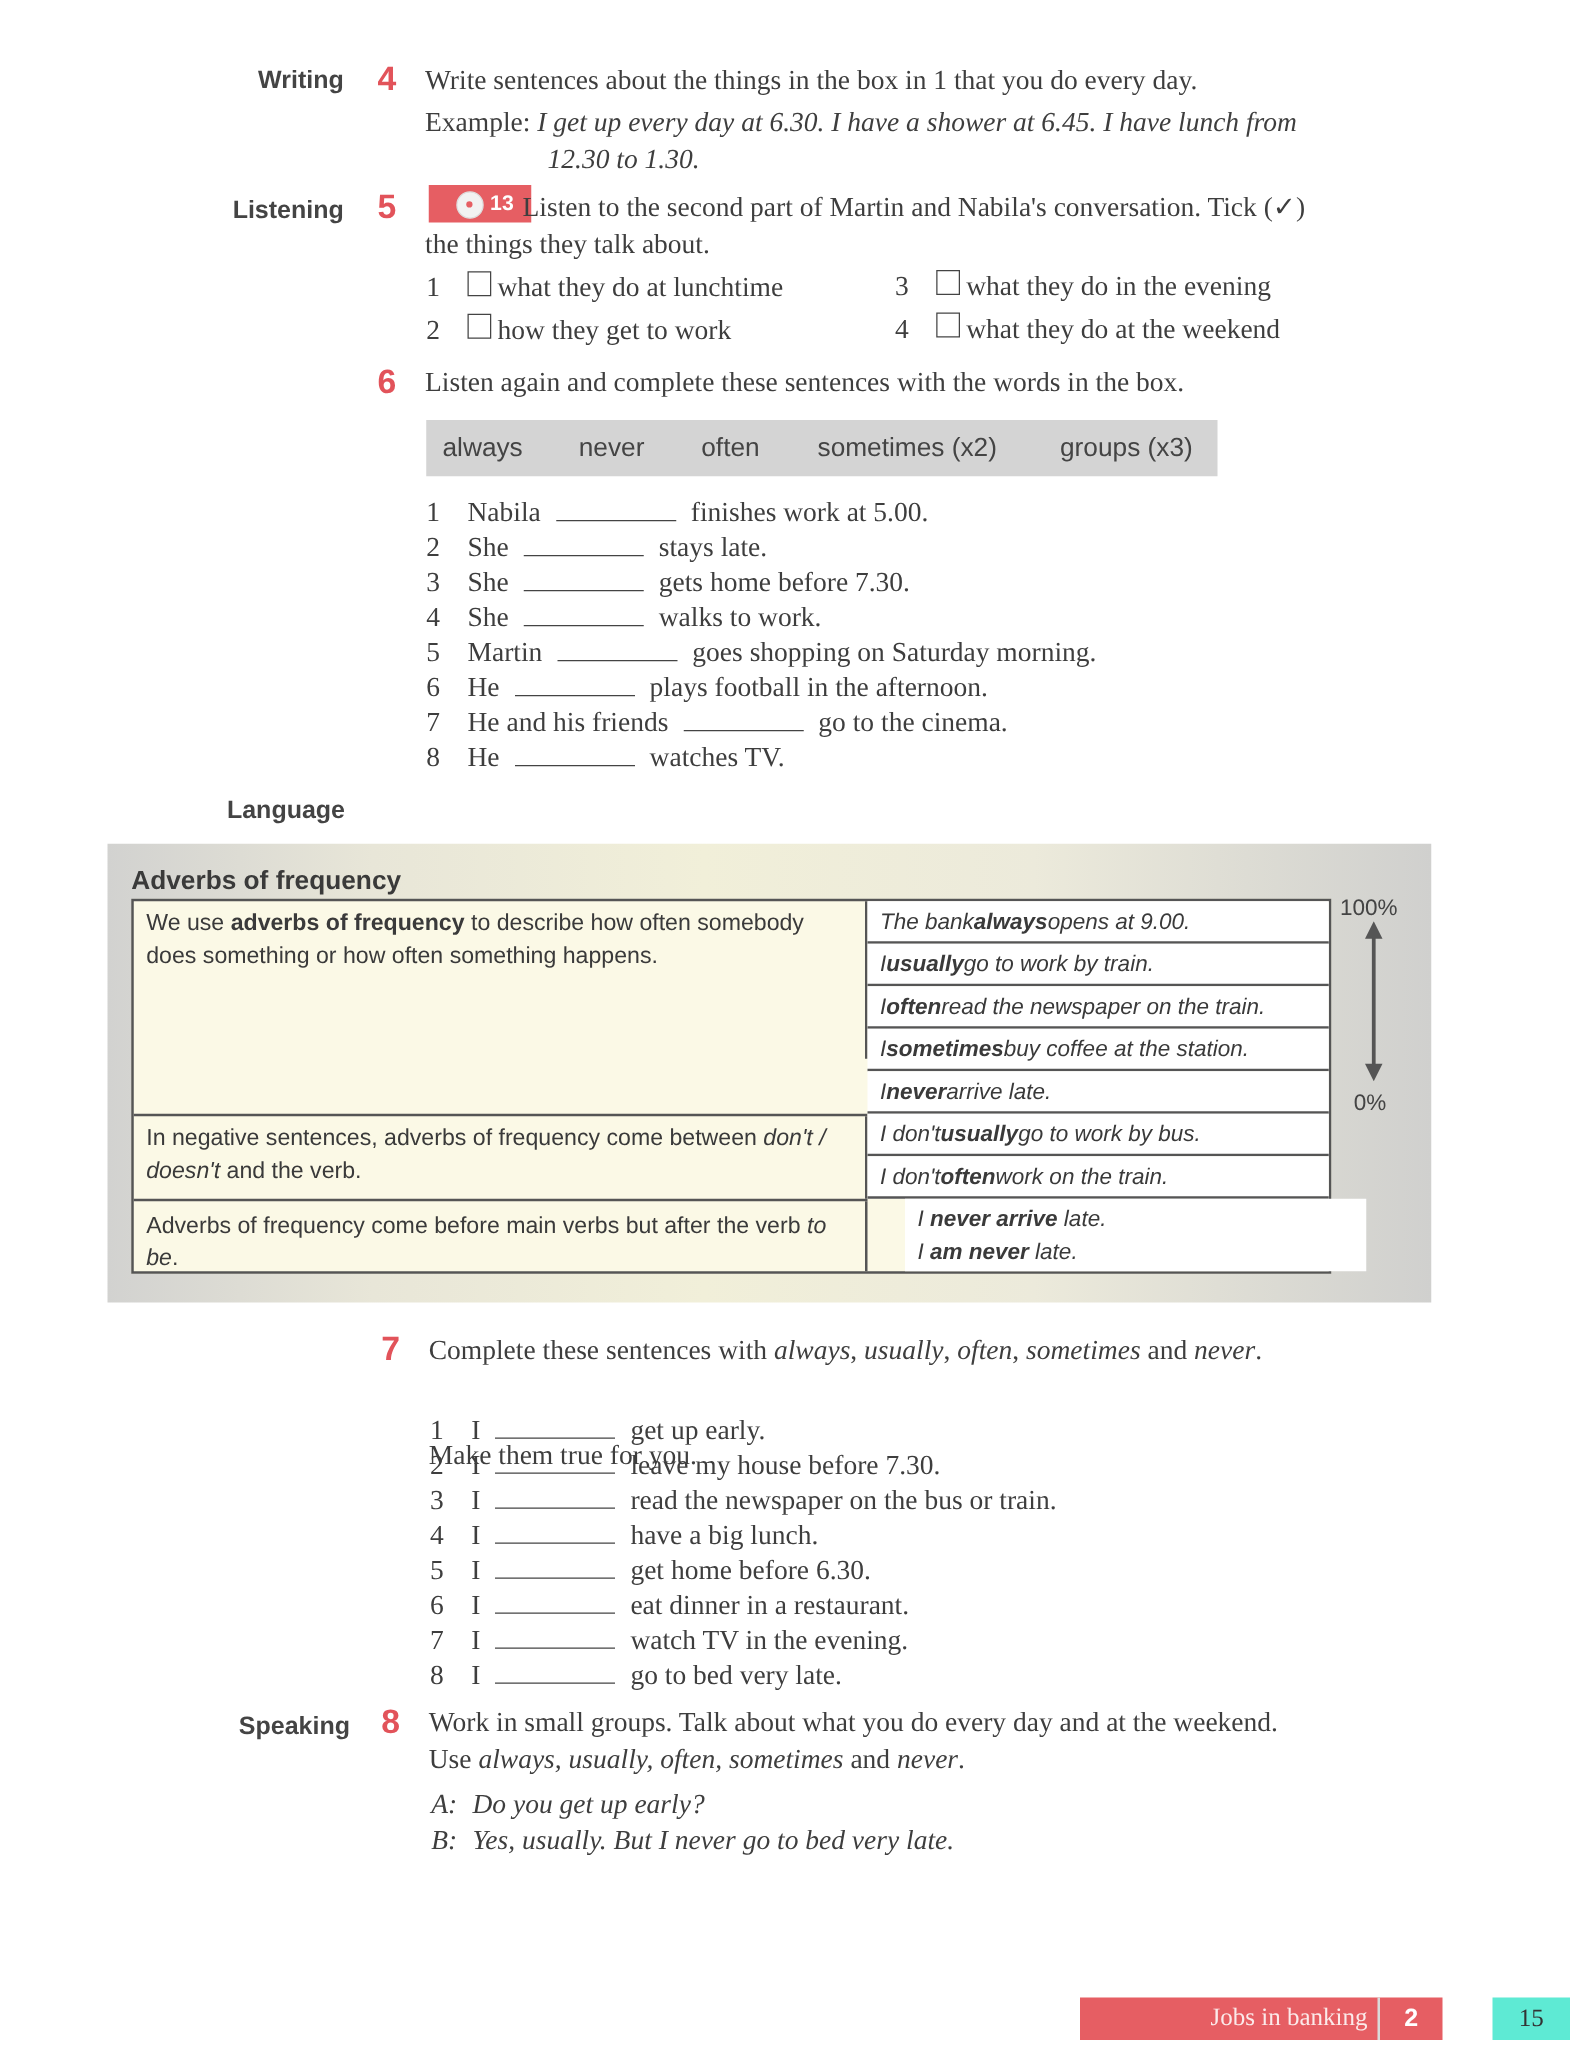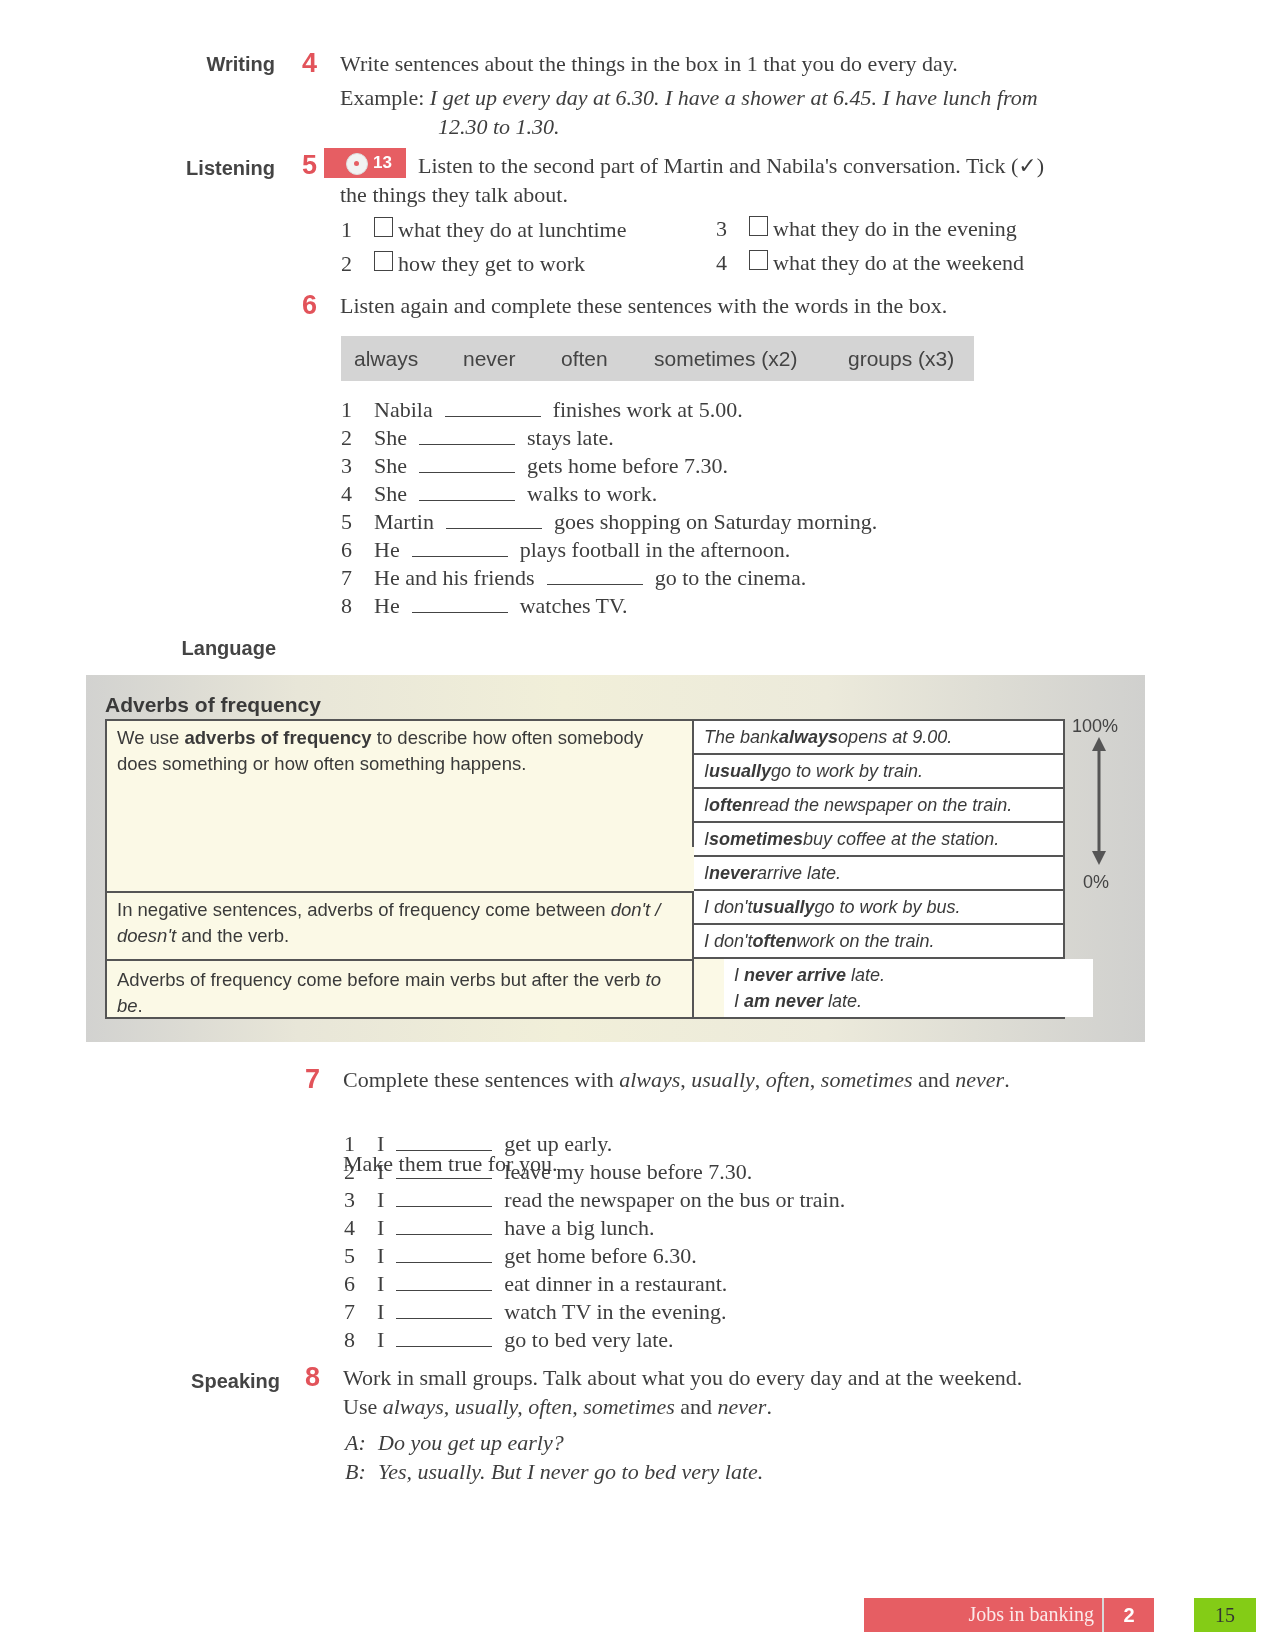--- a/index.html
+++ b/index.html
@@ -7,40 +7,40 @@
          font-family:"DejaVu Serif", serif; color:#3a3a3a; }
   .abs { position:absolute; }
   .side { font-family:"Liberation Sans", sans-serif; font-weight:bold; font-size:20px; color:#444; text-align:right; width:100px; }
   .num { font-family:"Liberation Sans", sans-serif; font-weight:bold; font-size:27px; color:#e2535a; }
   .txt { font-family:"Liberation Serif", serif; font-size:22px; color:#3e3e3e; line-height:28px; white-space:nowrap; }
   .it { font-style:italic; }
   .cb { display:inline-block; width:17px; height:18px; border:1.5px solid #444; vertical-align:-3px; margin-right:5px; background:#fff; }
   .blank { display:inline-block; border-bottom:1.5px solid #444; height:1px; vertical-align:3px; margin:0 12px 0 12px; }
   .row { position:absolute; display:flex; align-items:baseline; }
   .row .n { width:33px; }
-  .cd { position:absolute; left:324px; top:148px; width:82px; height:30px; background:#e65e63; color:#fff;
+  .cd { position:absolute; left:343px; top:148px; width:82px; height:30px; background:#e65e63; color:#fff;
         font-family:"Liberation Sans", sans-serif; font-weight:bold; font-size:17px; display:flex; align-items:center; justify-content:flex-end; padding-right:14px; box-sizing:border-box; }
   .cd .disc { position:absolute; left:22px; top:5px; width:20px; height:20px; border-radius:50%; background:#f2f2f2; border:1px solid #ddd; }
   .cd .disc::after { content:""; position:absolute; left:7px; top:7px; width:5px; height:5px; border-radius:50%; background:#e65e63; }
   .wordbox { position:absolute; left:341px; top:336px; width:633px; height:45px; background:#d4d4d4;
              font-family:"Liberation Sans", sans-serif; font-size:21px; color:#444; display:flex; align-items:center; }
   .wordbox span { position:absolute; }
   .grammar { position:absolute; left:86px; top:675px; width:1059px; height:367px;
              background:linear-gradient(90deg,#d2d2d0 0%,#e8e6d8 20%,#f1efd9 45%,#eceadb 70%,#d0d0ce 100%); }
   .g-title { position:absolute; left:19px; top:18px; font-family:"Liberation Sans", sans-serif; font-weight:bold; font-size:21px; color:#3a3a3a; }
   .g-table { position:absolute; left:19px; top:44px; width:960px; height:300px; border:2px solid #555; box-sizing:border-box; background:#fbf9e6; }
   .g-left { position:absolute; left:0; font-family:"Liberation Sans", sans-serif; font-size:18.5px; color:#3a3a3a; line-height:26px; padding:4px 10px; box-sizing:border-box; width:587px; border-right:2px solid #555; }
   .g-right { position:absolute; left:587px; width:369px; background:#fff; border-bottom:2px solid #555;
              font-family:"Liberation Sans", sans-serif; font-style:italic; font-size:18px; color:#3a3a3a; padding:0 10px; box-sizing:border-box; display:flex; align-items:center; }
   .hline { position:absolute; left:0; width:587px; border-top:2px solid #555; }
   .scale { position:absolute; left:1070px; font-family:"Liberation Sans", sans-serif; font-size:18px; color:#444; }
   .footer-bar { position:absolute; left:864px; top:1598px; width:290px; height:34px; background:#e65e63; }
   .footer-title { position:absolute; right:60px; top:5px; font-family:"Liberation Serif", serif; font-size:20px; color:#fbeaea; }
   .footer-unit { position:absolute; right:0; top:0; width:50px; height:34px; border-left:2px solid #d9d9d9; font-family:"Liberation Sans", sans-serif; font-weight:bold; font-size:20px; color:#fff; display:flex; align-items:center; justify-content:center; }
-  .pageno { position:absolute; left:1194px; top:1598px; width:62px; height:34px; background:#84cc16; font-family:"Liberation Serif", serif; font-size:20px; color:#333; display:flex; align-items:center; justify-content:center; }
+  .pageno { position:absolute; left:1194px; top:1598px; width:62px; height:34px; background:#5eead4; font-family:"Liberation Serif", serif; font-size:20px; color:#333; display:flex; align-items:center; justify-content:center; }
 </style>
 </head>
 <body>
 
 <div class="abs side" style="left:175px; top:53px;">Writing</div>
 <div class="abs num" style="left:302px; top:48px;">4</div>
 <div class="abs txt" style="left:340px; top:50px;">Write sentences about the things in the box in 1 that you do every day.</div>
 <div class="abs txt" style="left:340px; top:84px;">
   <span>Example:</span>
   <span class="it">I get up every day at 6.30. I have a shower at 6.45. I have lunch from</span>

